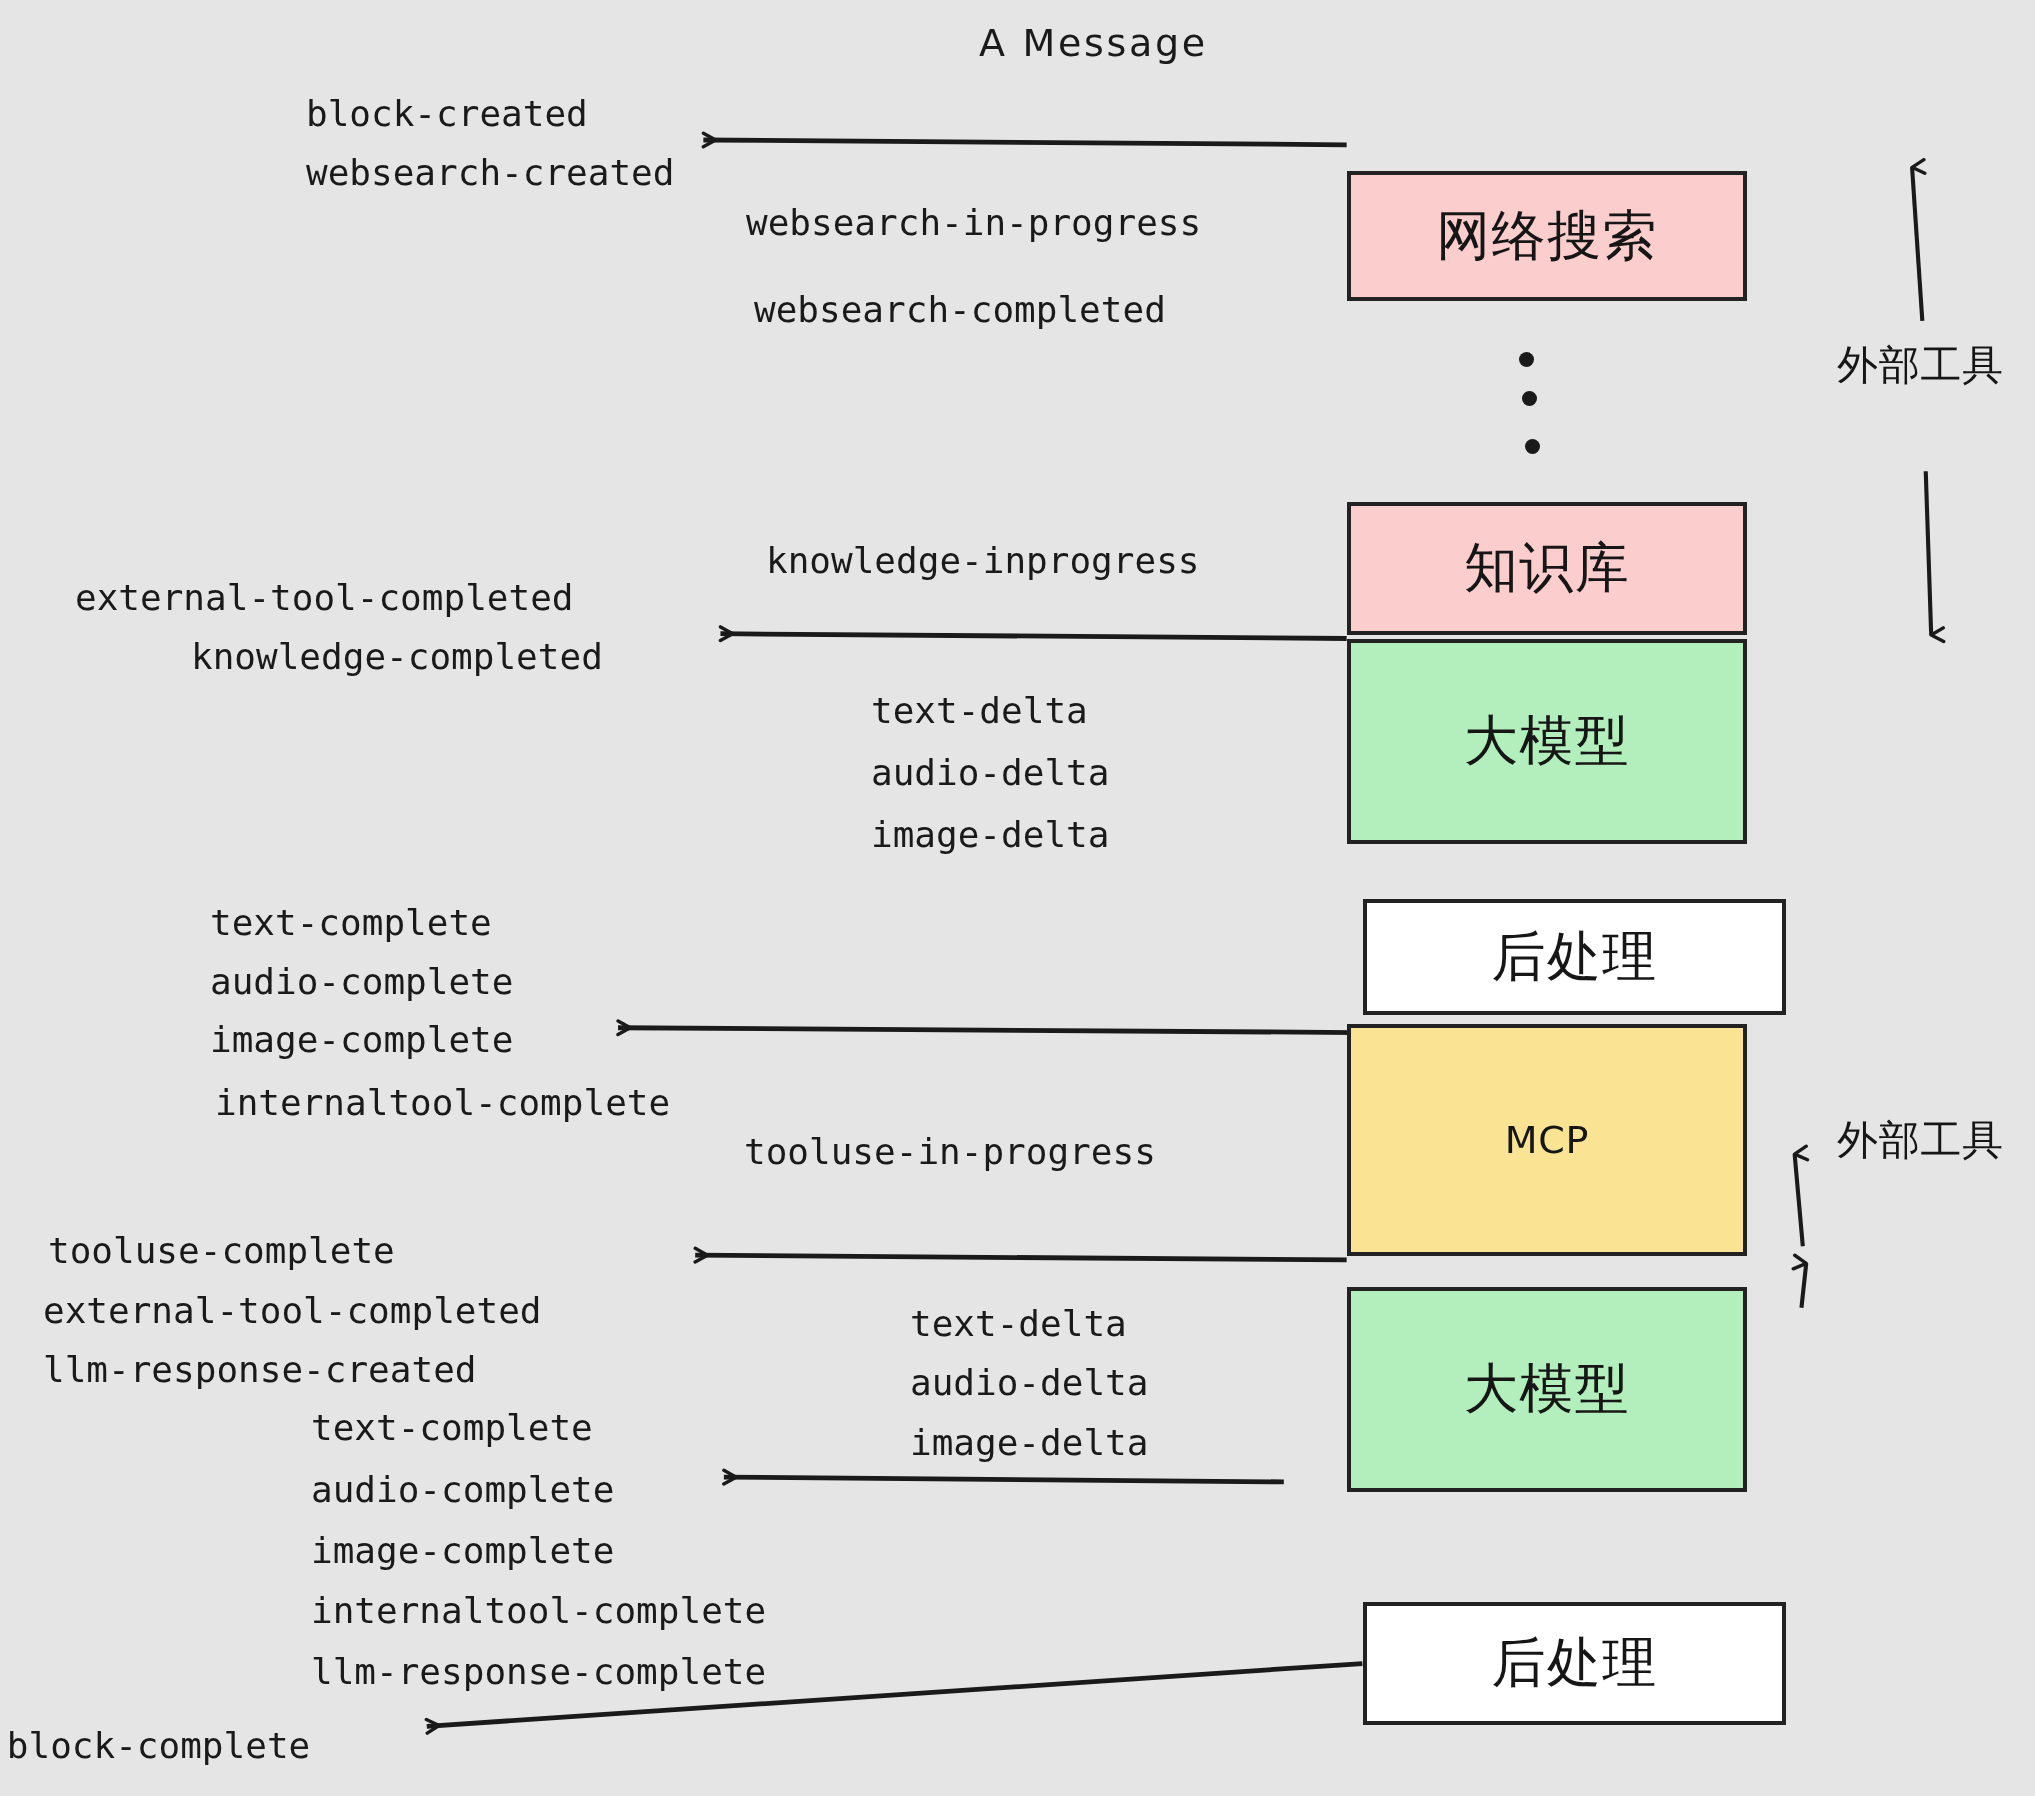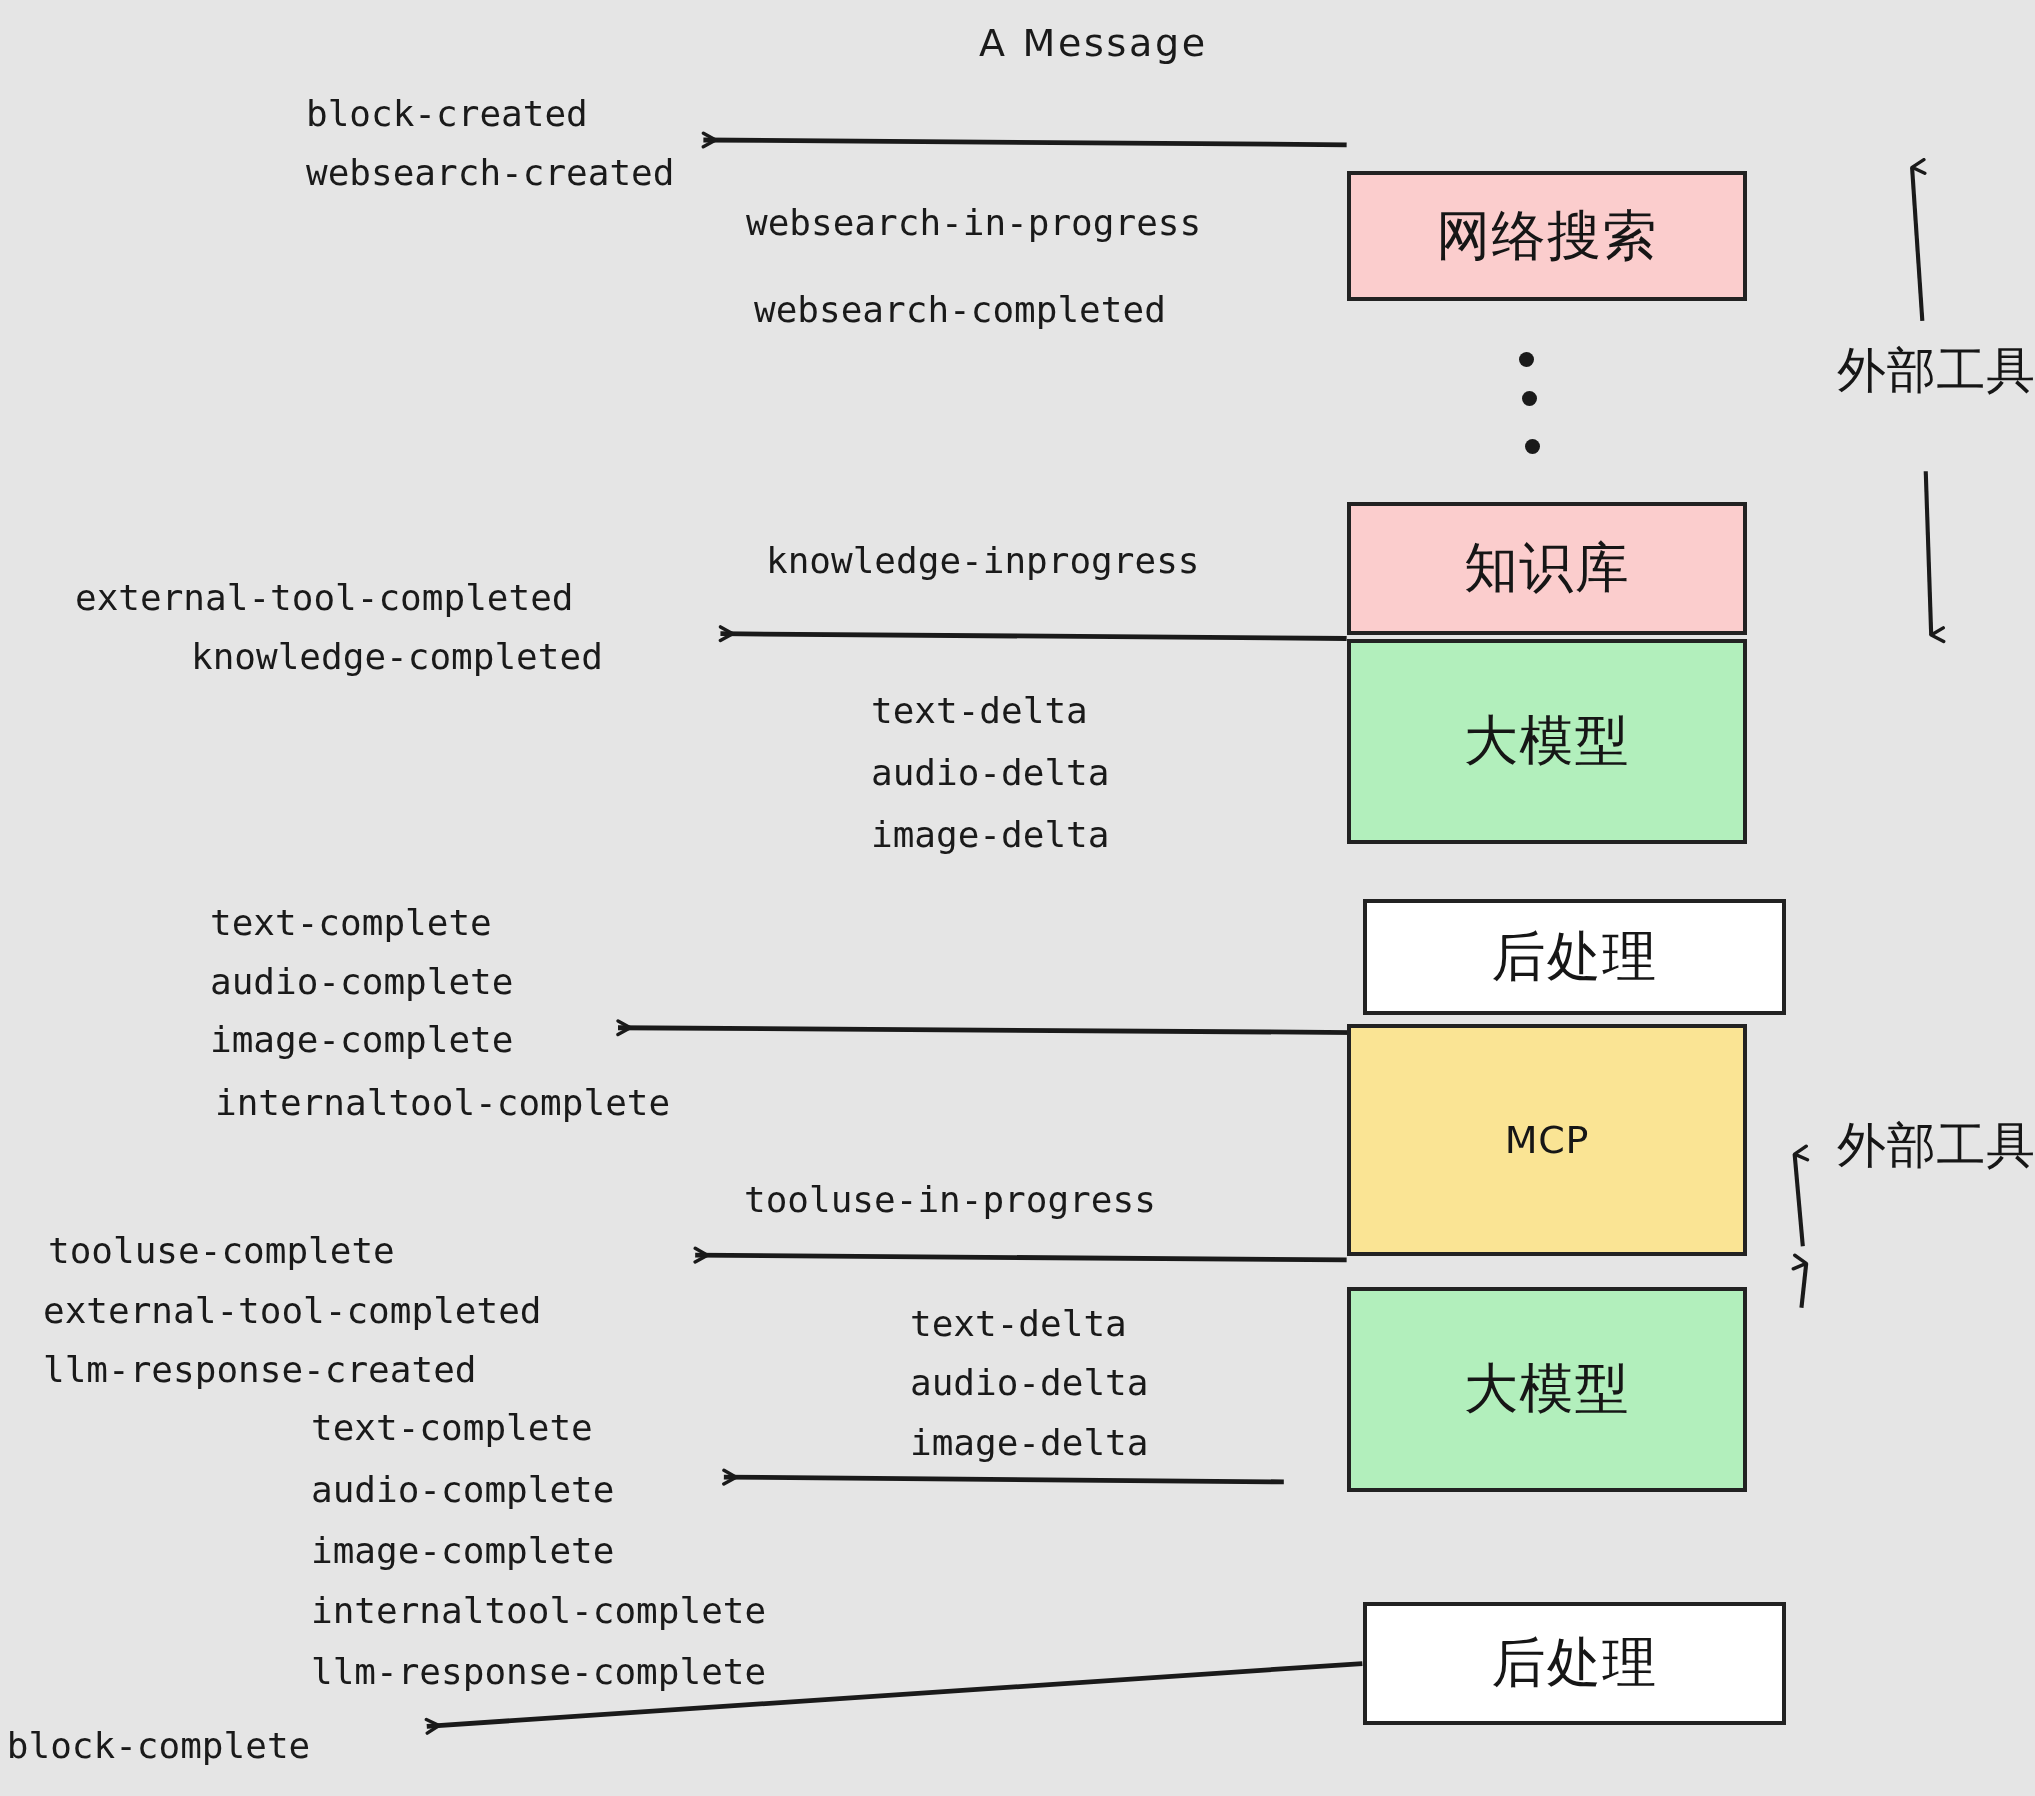--- a/index.html
+++ b/index.html
@@ -51,21 +51,21 @@
   }
   .box-label.latin {
     font-family: "DejaVu Sans", "Liberation Sans", sans-serif;
     font-size: 38px;
     letter-spacing: 0.7px;
   }
   
   .side-label {
     position: absolute;
     font-family: "DejaVu Sans", "Liberation Sans", sans-serif;
-    font-size: 49px;
+    font-size: 41px;
     color: #161616;
     white-space: nowrap;
     letter-spacing: 0.7px;
   }
   
   .dot {
     position: absolute;
     width: 15px;
     height: 15px;
     border-radius: 50%;
@@ -178,21 +178,21 @@
   <div class="evt" style="left:871px; top:817px;">image-delta</div>
 
   <div class="evt" style="left:210px; top:905px;">text-complete</div>
 
   <div class="evt" style="left:210px; top:964px;">audio-complete</div>
 
   <div class="evt" style="left:210px; top:1022px;">image-complete</div>
 
   <div class="evt" style="left:215px; top:1085px;">internaltool-complete</div>
 
-  <div class="evt" style="left:744px; top:1134px;margin-top:48px;">tooluse-in-progress</div>
+  <div class="evt" style="left:744px; top:1134px;">tooluse-in-progress</div>
 
   <div class="evt" style="left:48px; top:1233px;">tooluse-complete</div>
 
   <div class="evt" style="left:43px; top:1293px;">external-tool-completed</div>
 
   <div class="evt" style="left:43px; top:1352px;">llm-response-created</div>
 
   <div class="evt" style="left:910px; top:1306px;">text-delta</div>
 
   <div class="evt" style="left:910px; top:1365px;">audio-delta</div>

